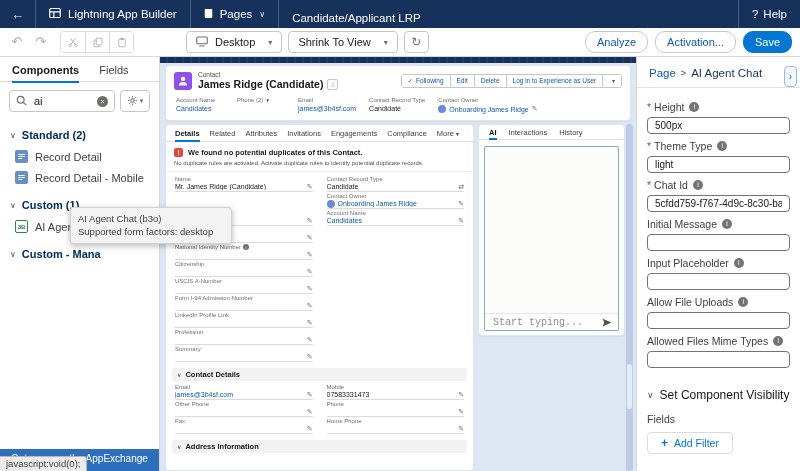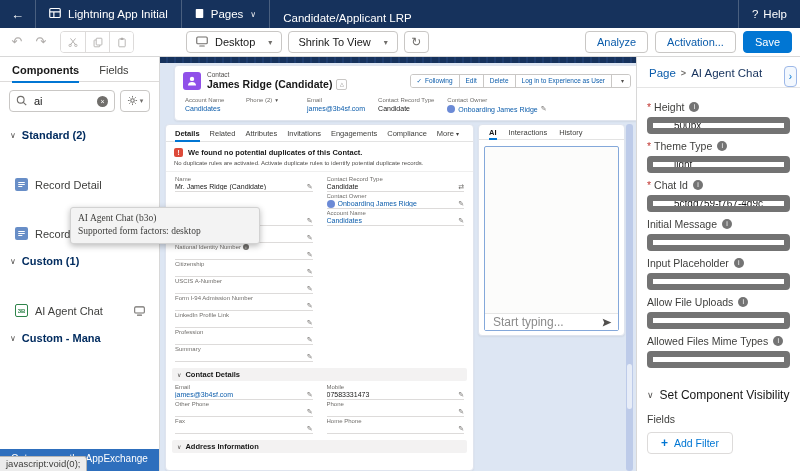--- a/index.html
+++ b/index.html
@@ -24,21 +24,21 @@
   .tb-group{display:flex;border:1px solid #dddbda;border-radius:4px;overflow:hidden;margin-left:4px;}
   .tb-gbtn{width:24px;height:20px;display:flex;align-items:center;justify-content:center;background:#fff;}
   .tb-gbtn + .tb-gbtn{border-left:1px solid #dddbda;}
   .tb-select{display:flex;align-items:center;gap:7px;height:22px;border:1px solid #c9c7c5;border-radius:4px;
              padding:0 9px;font-size:11px;color:#181818;background:#fff;}
   .tb-select .tri{font-size:8px;color:#706e6b;margin-left:6px;}
   .tb-refresh{width:25px;height:22px;border:1px solid #c9c7c5;border-radius:4px;background:#fff;
               display:flex;align-items:center;justify-content:center;color:#706e6b;font-size:12px;}
   .dev-gap{margin-left:46px;}
   .tb-right{margin-left:auto;display:flex;gap:7px;align-items:center;}
-  .btn{height:22px;border-radius:4px;font-size:11px;display:flex;align-items:center;padding:0 11px;}
+  .btn{height:22px;border-radius:10px;font-size:11px;display:flex;align-items:center;padding:0 11px;}
   .btn.outline{border:1px solid #c9c7c5;background:#fff;color:#0b5cab;}
   .btn.primary{background:#0176d3;border:1px solid #0176d3;color:#fff;}
 
   
   .sidebar{position:absolute;left:0;top:57px;width:160px;height:414px;background:#fff;
            border-right:1px solid #d8d8d8;}
   .s-tabs{display:flex;gap:20px;padding:0 12px;height:25px;border-bottom:1px solid #dddbda;font-size:11px;color:#3e3e3c;}
   .s-tab{display:flex;align-items:center;height:25px;position:relative;justify-content:center;}
   .s-tab.active{font-weight:bold;color:#181818;}
   .s-tab.active::after{content:"";position:absolute;left:0;right:0;bottom:-1px;height:2px;background:#0176d3;}
@@ -47,39 +47,39 @@
              border-radius:4px;padding:0 6px;}
   .searchbox input{border:none;outline:none;flex:1;width:30px;font-size:11px;color:#181818;
                    font-family:"Liberation Sans",sans-serif;background:transparent;}
   .clear-x{width:11px;height:11px;border-radius:50%;background:#706e6b;color:#fff;font-size:7px;
            display:flex;align-items:center;justify-content:center;line-height:1;}
   .gearbtn{width:30px;height:22px;border:1px solid #c9c7c5;border-radius:4px;display:flex;
            align-items:center;justify-content:center;gap:2px;color:#706e6b;}
   .gearbtn .tri{font-size:7px;}
   .s-section{display:flex;align-items:center;gap:6px;padding:11px 10px 5px;font-size:11px;font-weight:bold;color:#032d60;}
   .s-section .vch{font-size:8px;color:#514f4d;font-weight:normal;}
-  .sitem{display:flex;align-items:center;gap:7px;padding:4px 8px 4px 15px;font-size:11px;color:#3e3e3c;margin-top:28px;}
+  .sitem{display:flex;align-items:center;gap:7px;padding:4px 8px 4px 15px;font-size:11px;color:#3e3e3c;}
   .sitem .mon{margin-left:auto;margin-right:6px;display:flex;}
   .badge3b{width:13px;height:13px;border:1px solid #2e844a;border-radius:2px;color:#2e844a;
            font-size:6px;font-weight:bold;display:flex;align-items:center;justify-content:center;background:#fff;}
   .stdicon{display:flex;}
-  .tooltip{position:absolute;left:70px;top:150px;width:190px;background:#f3f3f3;border:1px solid #d2d2d2;
+  .tooltip{position:absolute;left:70px;top:150px;width:162px;background:#f3f3f3;border:1px solid #d2d2d2;
            border-radius:3px;box-shadow:0 2px 6px rgba(0,0,0,.28);padding:4px 7px;z-index:40;
-           font-size:9.5px;line-height:1.4;color:#3e3e3c;font-family:Liberation Serif, serif;}
+           font-size:9.5px;line-height:1.4;color:#3e3e3c;}
   .appx{position:absolute;left:0;bottom:0;width:159px;height:22px;background:#2e6fbd;color:#fff;
         font-size:10px;display:flex;align-items:flex-start;justify-content:center;padding-top:4px;}
   .statusbox{position:absolute;left:0;bottom:0;background:#ececec;border:1px solid #b5b5b5;border-left:none;
              border-bottom:none;border-radius:0 3px 0 0;padding:1px 6px 2px;font-size:9.5px;color:#3e3e3c;z-index:60;}
 
   
   .canvas{position:absolute;left:160px;top:57px;width:476px;height:414px;background:#dde6f3;overflow:hidden;}
   .band{position:absolute;left:0;top:0;width:476px;height:6px;
         background:repeating-linear-gradient(90deg,#16325c 0 6px,#1e3c6d 6px 8px);}
   .card{position:absolute;background:#fff;border:1px solid #dfe4ee;border-radius:4px;box-shadow:0 1px 2px rgba(0,0,0,.06);}
-  .hdr-card{left:14px;top:8px;width:466px;height:56px;padding:5px 8px 4px;}
+  .hdr-card{left:5px;top:8px;width:466px;height:56px;padding:5px 8px 4px;}
   .hrow1{display:flex;align-items:center;gap:6px;}
   .cicon{width:18px;height:18px;border-radius:3px;background:#9050e9;display:flex;align-items:center;justify-content:center;}
   .htext .ent{font-size:6.5px;color:#514f4d;}
   .htext .trow{display:flex;align-items:center;gap:4px;}
   .htext .title{font-size:10.5px;font-weight:bold;color:#181818;white-space:nowrap;}
   .minibtn{width:11px;height:11px;border:1px solid #c9c7c5;border-radius:2px;font-size:5px;color:#706e6b;
            display:flex;align-items:center;justify-content:center;}
   .actions{margin-left:auto;display:flex;border:1px solid #c9c7c5;border-radius:3px;overflow:hidden;}
   .act{display:flex;align-items:center;gap:3px;padding:2px 6px;font-size:6.5px;color:#0b5cab;background:#fff;white-space:nowrap;}
   .act + .act{border-left:1px solid #c9c7c5;}
@@ -129,22 +129,22 @@
   .ai-card{left:318px;top:67px;width:147px;height:212px;}
   .atabs{display:flex;gap:12px;padding:0 10px;height:15px;align-items:center;border-bottom:1px solid #e3e3e3;
          font-size:7.5px;color:#3e3e3c;}
   .atab{position:relative;height:15px;display:flex;align-items:center;}
   .atab.active{font-weight:bold;color:#181818;}
   .atab.active::after{content:"";position:absolute;left:0;right:0;bottom:0;height:2px;background:#0176d3;}
   .chatwrap{padding:6px 5px 5px;}
   .chatbox{position:relative;height:185px;border:1px solid #84a8da;border-radius:2px;background:#fcfcfb;}
   .chat-input{position:absolute;left:0;right:0;bottom:0;height:17px;display:flex;align-items:center;
               gap:4px;padding:0 6px;border-top:1px solid #e6e6e6;background:#fff;}
-  .chat-input input{flex:1;border:none;outline:none;font-size:12px;color:#181818;background:transparent;
-                    font-family:Liberation Sans, sans-serif;min-width:0;}
+  .chat-input input{flex:1;border:none;outline:none;font-size:10px;color:#181818;background:transparent;
+                    font-family:Liberation Mono, monospace;min-width:0;}
   .chat-input input::placeholder{color:#8b8b8b;}
   .scrollstrip{position:absolute;left:466px;top:67px;width:7px;height:347px;background:#bdcbe9;border-radius:3px;}
   .scrollthumb{position:absolute;left:1px;top:240px;width:5px;height:45px;background:#e7edf8;border-radius:3px;}
 
   
   .inspector{position:absolute;left:636px;top:57px;width:164px;height:414px;background:#fff;
              border-left:1px solid #d8d8d8;padding:8px 10px;}
   .bc{display:flex;align-items:center;gap:5px;font-size:11.5px;padding:2px 2px 8px;
       border-bottom:1px solid #e5e5e5;margin:0 -10px 12px;padding-left:12px;}
   .bc .parent{color:#0b5cab;}
@@ -152,21 +152,21 @@
   .bc .current{color:#16325c;}
   .collapse-chip{position:absolute;top:9px;right:3px;width:13px;height:21px;border:1px solid #9db8e8;
                  border-radius:4px;background:#f3f8fe;color:#0176d3;font-size:10px;display:flex;
                  align-items:center;justify-content:center;z-index:5;}
   .ifield{margin-bottom:5px;}
   .ilabel{display:flex;align-items:center;gap:3px;font-size:10.5px;color:#3e3e3c;height:13px;margin-bottom:2px;}
   .req{color:#c23934;}
   .iinfo{width:10px;height:10px;border-radius:50%;background:#747474;color:#fff;font-size:7px;
          display:inline-flex;align-items:center;justify-content:center;margin-left:2px;flex:none;}
   .iinfo::before{content:"i";}
-  .iinput{width:100%;height:17px;border:6px solid #737373;border-radius:4px;padding:0 21px;
+  .iinput{width:100%;height:17px;border:1px solid #737373;border-radius:4px;padding:0 7px;
           font-size:10px;color:#181818;font-family:"Liberation Sans",sans-serif;outline:none;background:#fff;}
   .vis-h{display:flex;align-items:center;gap:6px;font-size:12px;color:#181818;margin-top:20px;}
   .vis-h .vch{font-size:9px;color:#514f4d;}
   .filters-label{font-size:10.5px;color:#3e3e3c;margin-top:11px;}
   .addfilter{display:inline-flex;align-items:center;gap:6px;margin-top:7px;border:1px solid #dddbda;
              border-radius:4px;padding:4px 13px;font-size:10.5px;color:#0176d3;background:#fff;}
   .addfilter .plus{font-size:12px;font-weight:bold;line-height:1;}
 </style>
 </head>
 <body>
@@ -175,21 +175,21 @@
 
   <header class="topnav">
     <div class="nav-seg back">
         <span>←</span>
       </div>
     <div class="nav-seg">
       <span><svg width="12" height="12" viewBox="0 0 16 16">
             <rect x="1" y="2" width="14" height="12" rx="1.5" fill="none" stroke="#fff" stroke-width="1.6"></rect>
             <path d="M1 6.5h14M6.5 6.5v7.5" stroke="#fff" stroke-width="1.6"></path>
           </svg></span>
-      <span>Lightning App Initial</span>
+      <span>Lightning App Builder</span>
     </div>
     <div class="nav-seg">
       <span><svg width="9" height="11" viewBox="0 0 12 14">
             <rect x="1" y="1" width="10" height="12" rx="1" fill="#fff"></rect>
           </svg></span>
       <span>Pages</span>
       <span class="chev-thin">∨</span>
     </div>
     <div class="nav-seg plain">
         <span>Candidate/Applicant LRP</span>

